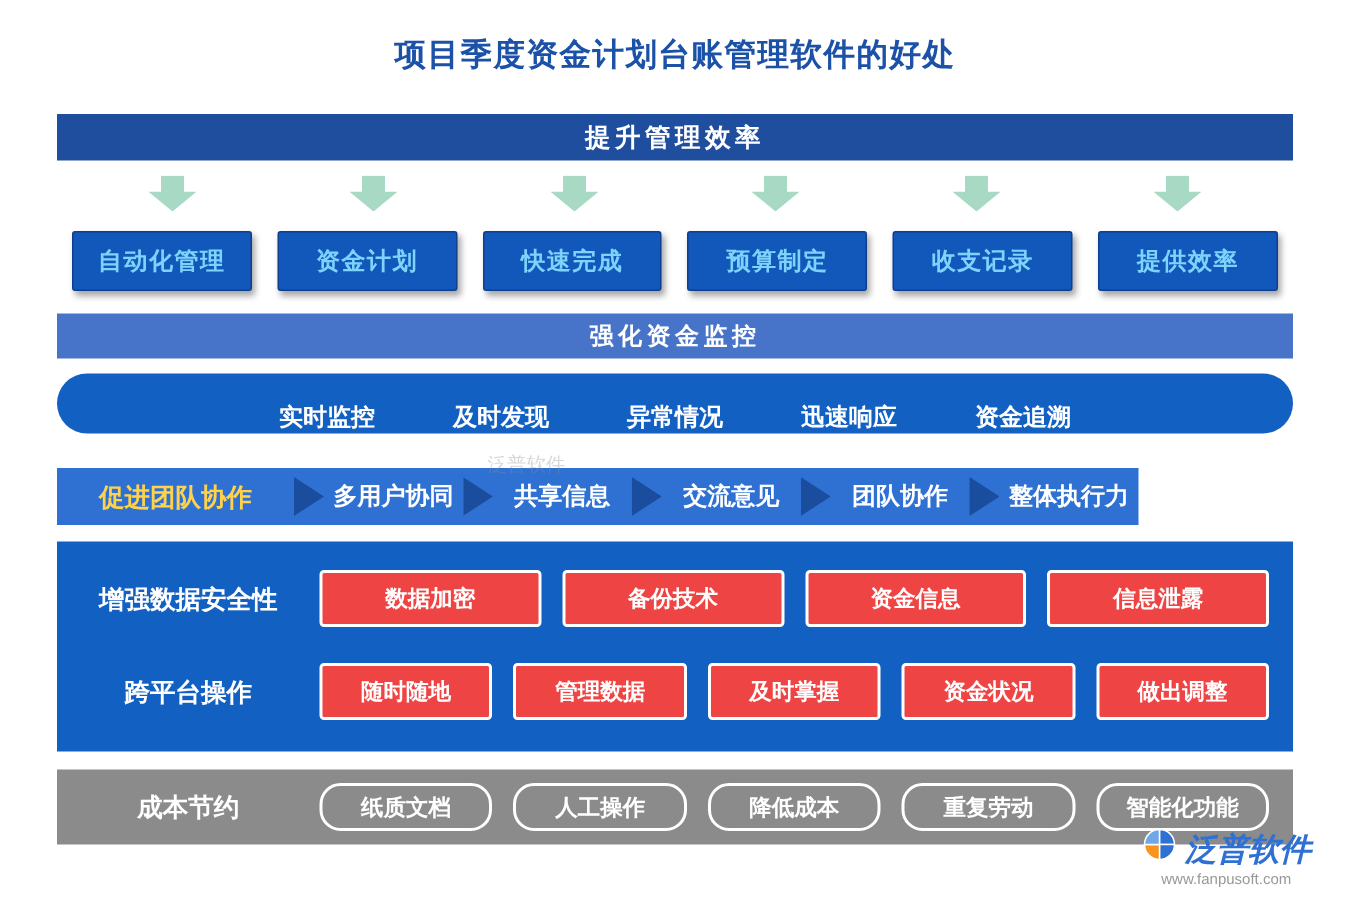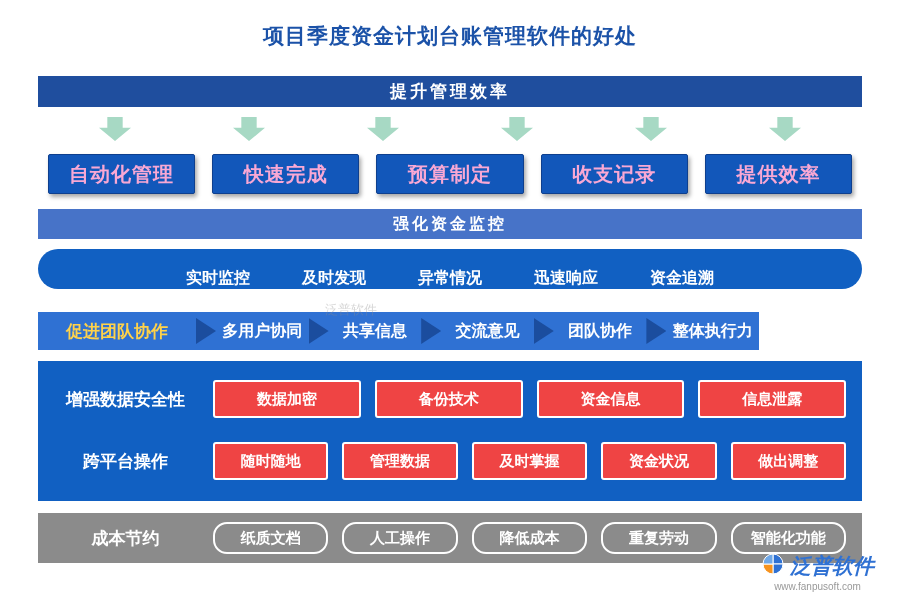--- a/index.html
+++ b/index.html
@@ -13,21 +13,21 @@
              background:#1f4e9e; color:#fff; font-size:17px; font-weight:bold;
              display:flex; align-items:center; justify-content:center; letter-spacing:3px; }
 
   .arrow-row { position:absolute; left:48px; top:117px; width:804px; height:24px; display:flex; }
   .arrow-cell { flex:1; display:flex; justify-content:center; }
   .green-arrow { width:32px; height:24px; background:#a7d9c4;
                  clip-path:polygon(26% 0,74% 0,74% 45%,100% 45%,50% 100%,0 45%,26% 45%); }
 
   .btn-row1 { position:absolute; left:48px; top:154px; width:804px; height:40px; display:flex; gap:17px; }
   .blue-btn { flex:1; background:#1257ba; border:1px solid #0e3f8e; border-radius:2px;
-              box-shadow:2px 3px 4px rgba(0,0,0,0.35); color:#f9a8d4; font-size:20px; font-weight:bold;
+              box-shadow:2px 3px 4px rgba(0,0,0,0.35); color:#7dd3fc; font-size:16px; font-weight:bold;
               display:flex; align-items:center; justify-content:center; letter-spacing:1px; }
 
   .banner2 { position:absolute; left:38px; top:209px; width:824px; height:30px;
              background:#4773c8; color:#fff; font-size:16px; font-weight:bold;
              display:flex; align-items:center; justify-content:center; letter-spacing:3px; }
 
   .round-strip { position:absolute; left:38px; top:249px; width:824px; height:40px;
                  background:#1160c2; border-radius:20px; display:flex; align-items:flex-end;
                  justify-content:center; gap:52px; color:#fff; font-size:16px; font-weight:bold; }
 
@@ -87,20 +87,21 @@
   <div class="arrow-cell">
       <div class="green-arrow"></div>
     </div>
   <div class="arrow-cell">
       <div class="green-arrow"></div>
     </div>
 </div>
 
 <div class="btn-row1">
   <div class="blue-btn">自动化管理</div>
+  <div class="blue-btn">资金计划</div>
   <div class="blue-btn">快速完成</div>
   <div class="blue-btn">预算制定</div>
   <div class="blue-btn">收支记录</div>
   <div class="blue-btn">提供效率</div>
 </div>
 
 <div class="banner2">强化资金监控</div>
 
 <div class="round-strip">
   <span>实时监控</span>

